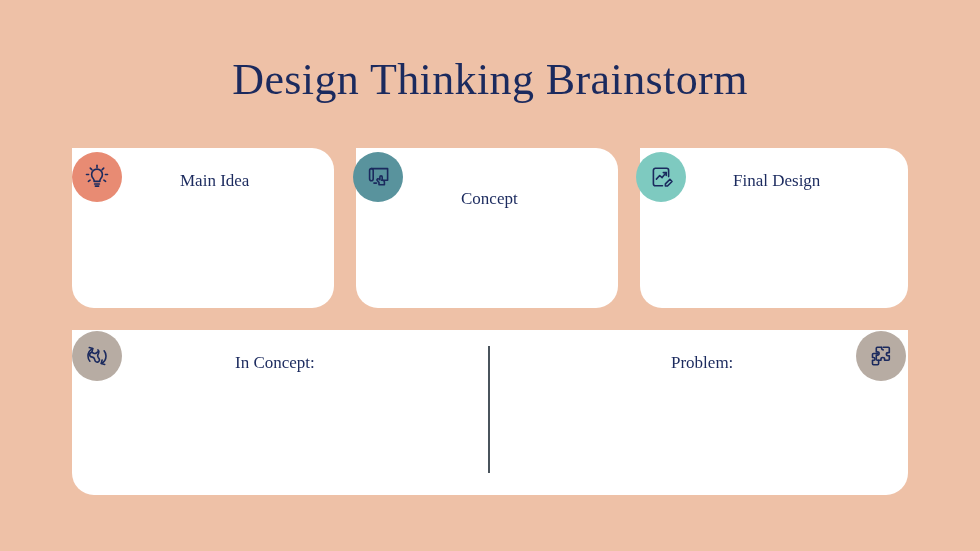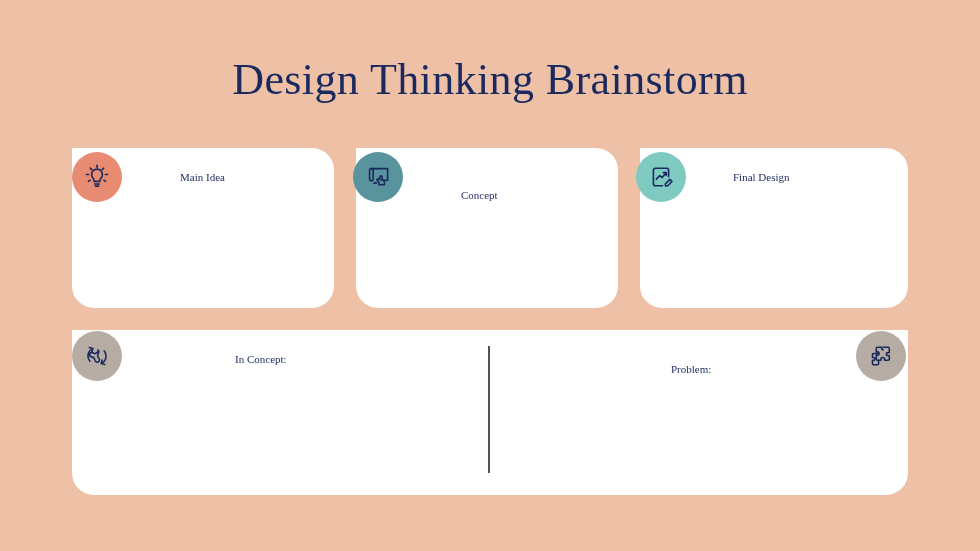--- a/index.html
+++ b/index.html
@@ -67,29 +67,29 @@
     top: 330px;
     width: 836px;
     height: 165px;
     border-radius: 0 0 22px 22px;
   }
 
   
   .card-label {
     position: absolute;
     font-family: "Liberation Serif", serif;
-    font-size: 11px;
+    font-size: 17px;
     color: #1b2a5e;
     white-space: nowrap;
   }
   .label-main-idea  { left: 180px; top: 171px; }
   .label-concept    { left: 461px; top: 171px; margin-top: 18px; }
   .label-final      { left: 733px; top: 171px; }
   .label-progress   { left: 235px; top: 353px; }
-  .label-problem    { left: 671px; top: 363px; }
+  .label-problem    { left: 671px; top: 353px; }
 
   
   .divider {
     position: absolute;
     left: 488px;
     top: 346px;
     width: 2px;
     height: 127px;
     background: #4a545c;
   }

